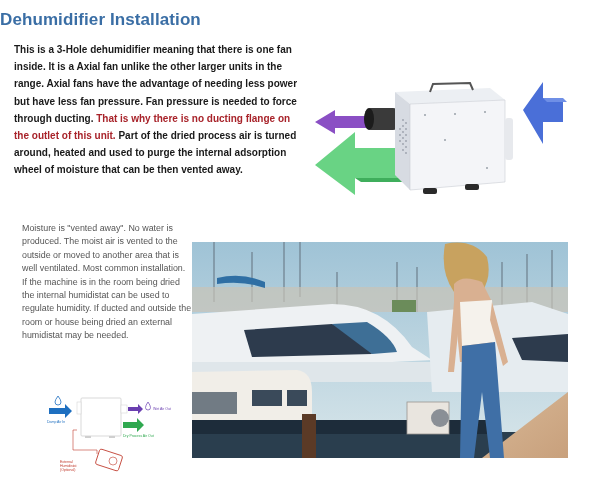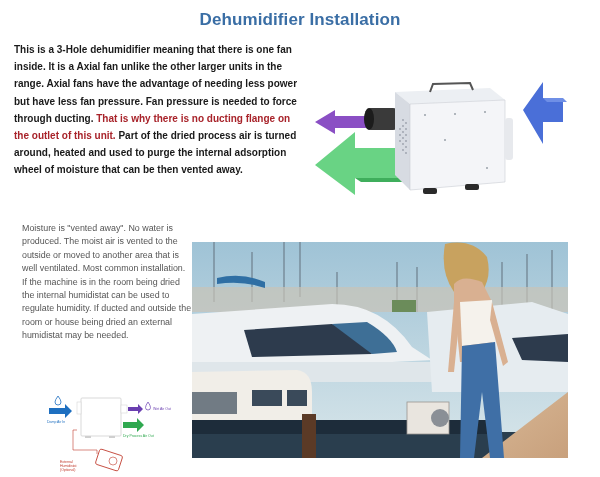--- a/index.html
+++ b/index.html
@@ -1,21 +1,21 @@
 <!DOCTYPE html>
 <html><head>
 <meta charset="utf-8">
 <style>
   html, body { margin: 0; padding: 0; }
   body {
     width: 600px; height: 477px; background: #ffffff; position: relative; overflow: hidden;
     font-family: "Liberation Sans", "DejaVu Sans", sans-serif;
   }
   .title {
-    position: absolute; left: 0; top: 10px; width: 600px; text-align: center;
+    position: absolute; left: 0; top: 10px; width: 600px; 
     color: #3a6ea5; font-size: 17px; font-weight: bold; letter-spacing: 0.1px;
   }
   .intro {
     position: absolute; left: 14px; top: 41px; width: 285px;
     font-size: 10px; line-height: 17.2px; color: #1a1a1a; font-weight: bold;
   }
   .intro .red { color: #a8232a; }
   .unit-illus { position: absolute; left: 305px; top: 70px; width: 265px; height: 130px; }
   .side-text {
     position: absolute; left: 22px; top: 222px; width: 170px;

